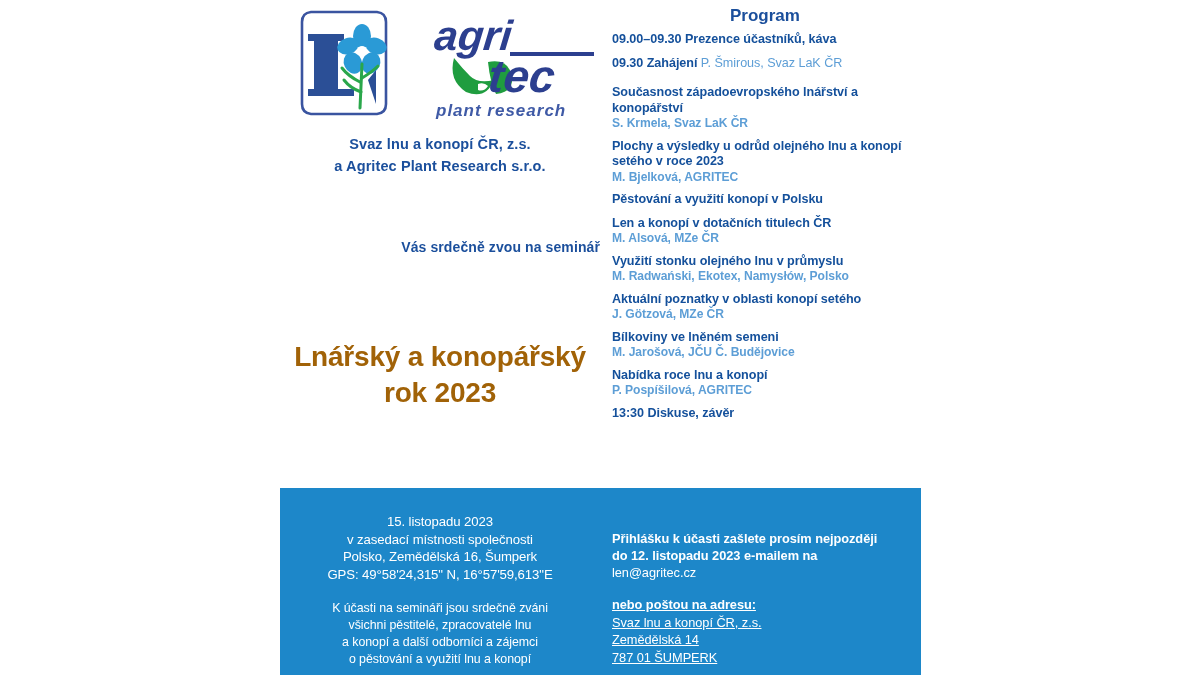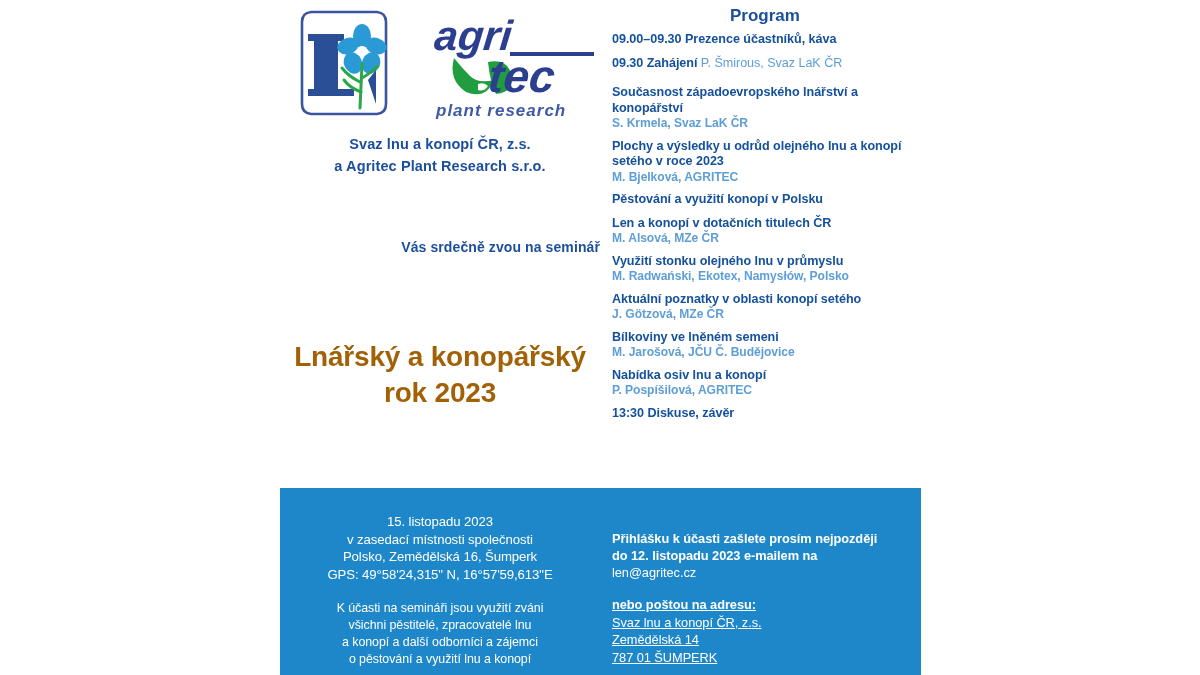--- a/index.html
+++ b/index.html
@@ -312,42 +312,42 @@
         <div class="prog-title">Aktuální poznatky v oblasti konopí setého</div>
         <div class="prog-author">J. Götzová, MZe ČR</div>
       </div>
 
       <div class="prog-item">
         <div class="prog-title">Bílkoviny ve lněném semeni</div>
         <div class="prog-author">M. Jarošová, JČU Č. Budějovice</div>
       </div>
 
       <div class="prog-item">
-        <div class="prog-title">Nabídka osiv lnu a konopí</div>
+        <div class="prog-title">Nabídka roce lnu a konopí</div>
         <div class="prog-author">P. Pospíšilová, AGRITEC</div>
       </div>
 
       <div class="prog-item">
         <div class="prog-title">13:30 Diskuse, závěr</div>
       </div>
 
     </div>
   </div>
 
   <div id="banner">
 
     <div class="banner-left">
       <div class="ban-when">
         <div>15. listopadu 2023</div>
         <div>v zasedací místnosti společnosti</div>
         <div>Polsko, Zemědělská 16, Šumperk</div>
         <div>GPS: 49°58'24,315" N, 16°57'59,613"E</div>
       </div>
       <div class="ban-note">
-        <div>K účasti na semináři jsou využití zváni</div>
+        <div>K účasti na semináři jsou srdečně zváni</div>
         <div>všichni pěstitelé, zpracovatelé lnu</div>
         <div>a konopí a další odborníci a zájemci</div>
         <div>o pěstování a využití lnu a konopí</div>
       </div>
     </div>
 
     <div class="banner-right">
       <div class="ban-reg">
         <span class="b">Přihlášku k účasti zašlete prosím nejpozději</span>
         <span class="b">do 12. listopadu 2023 e-mailem na</span>

